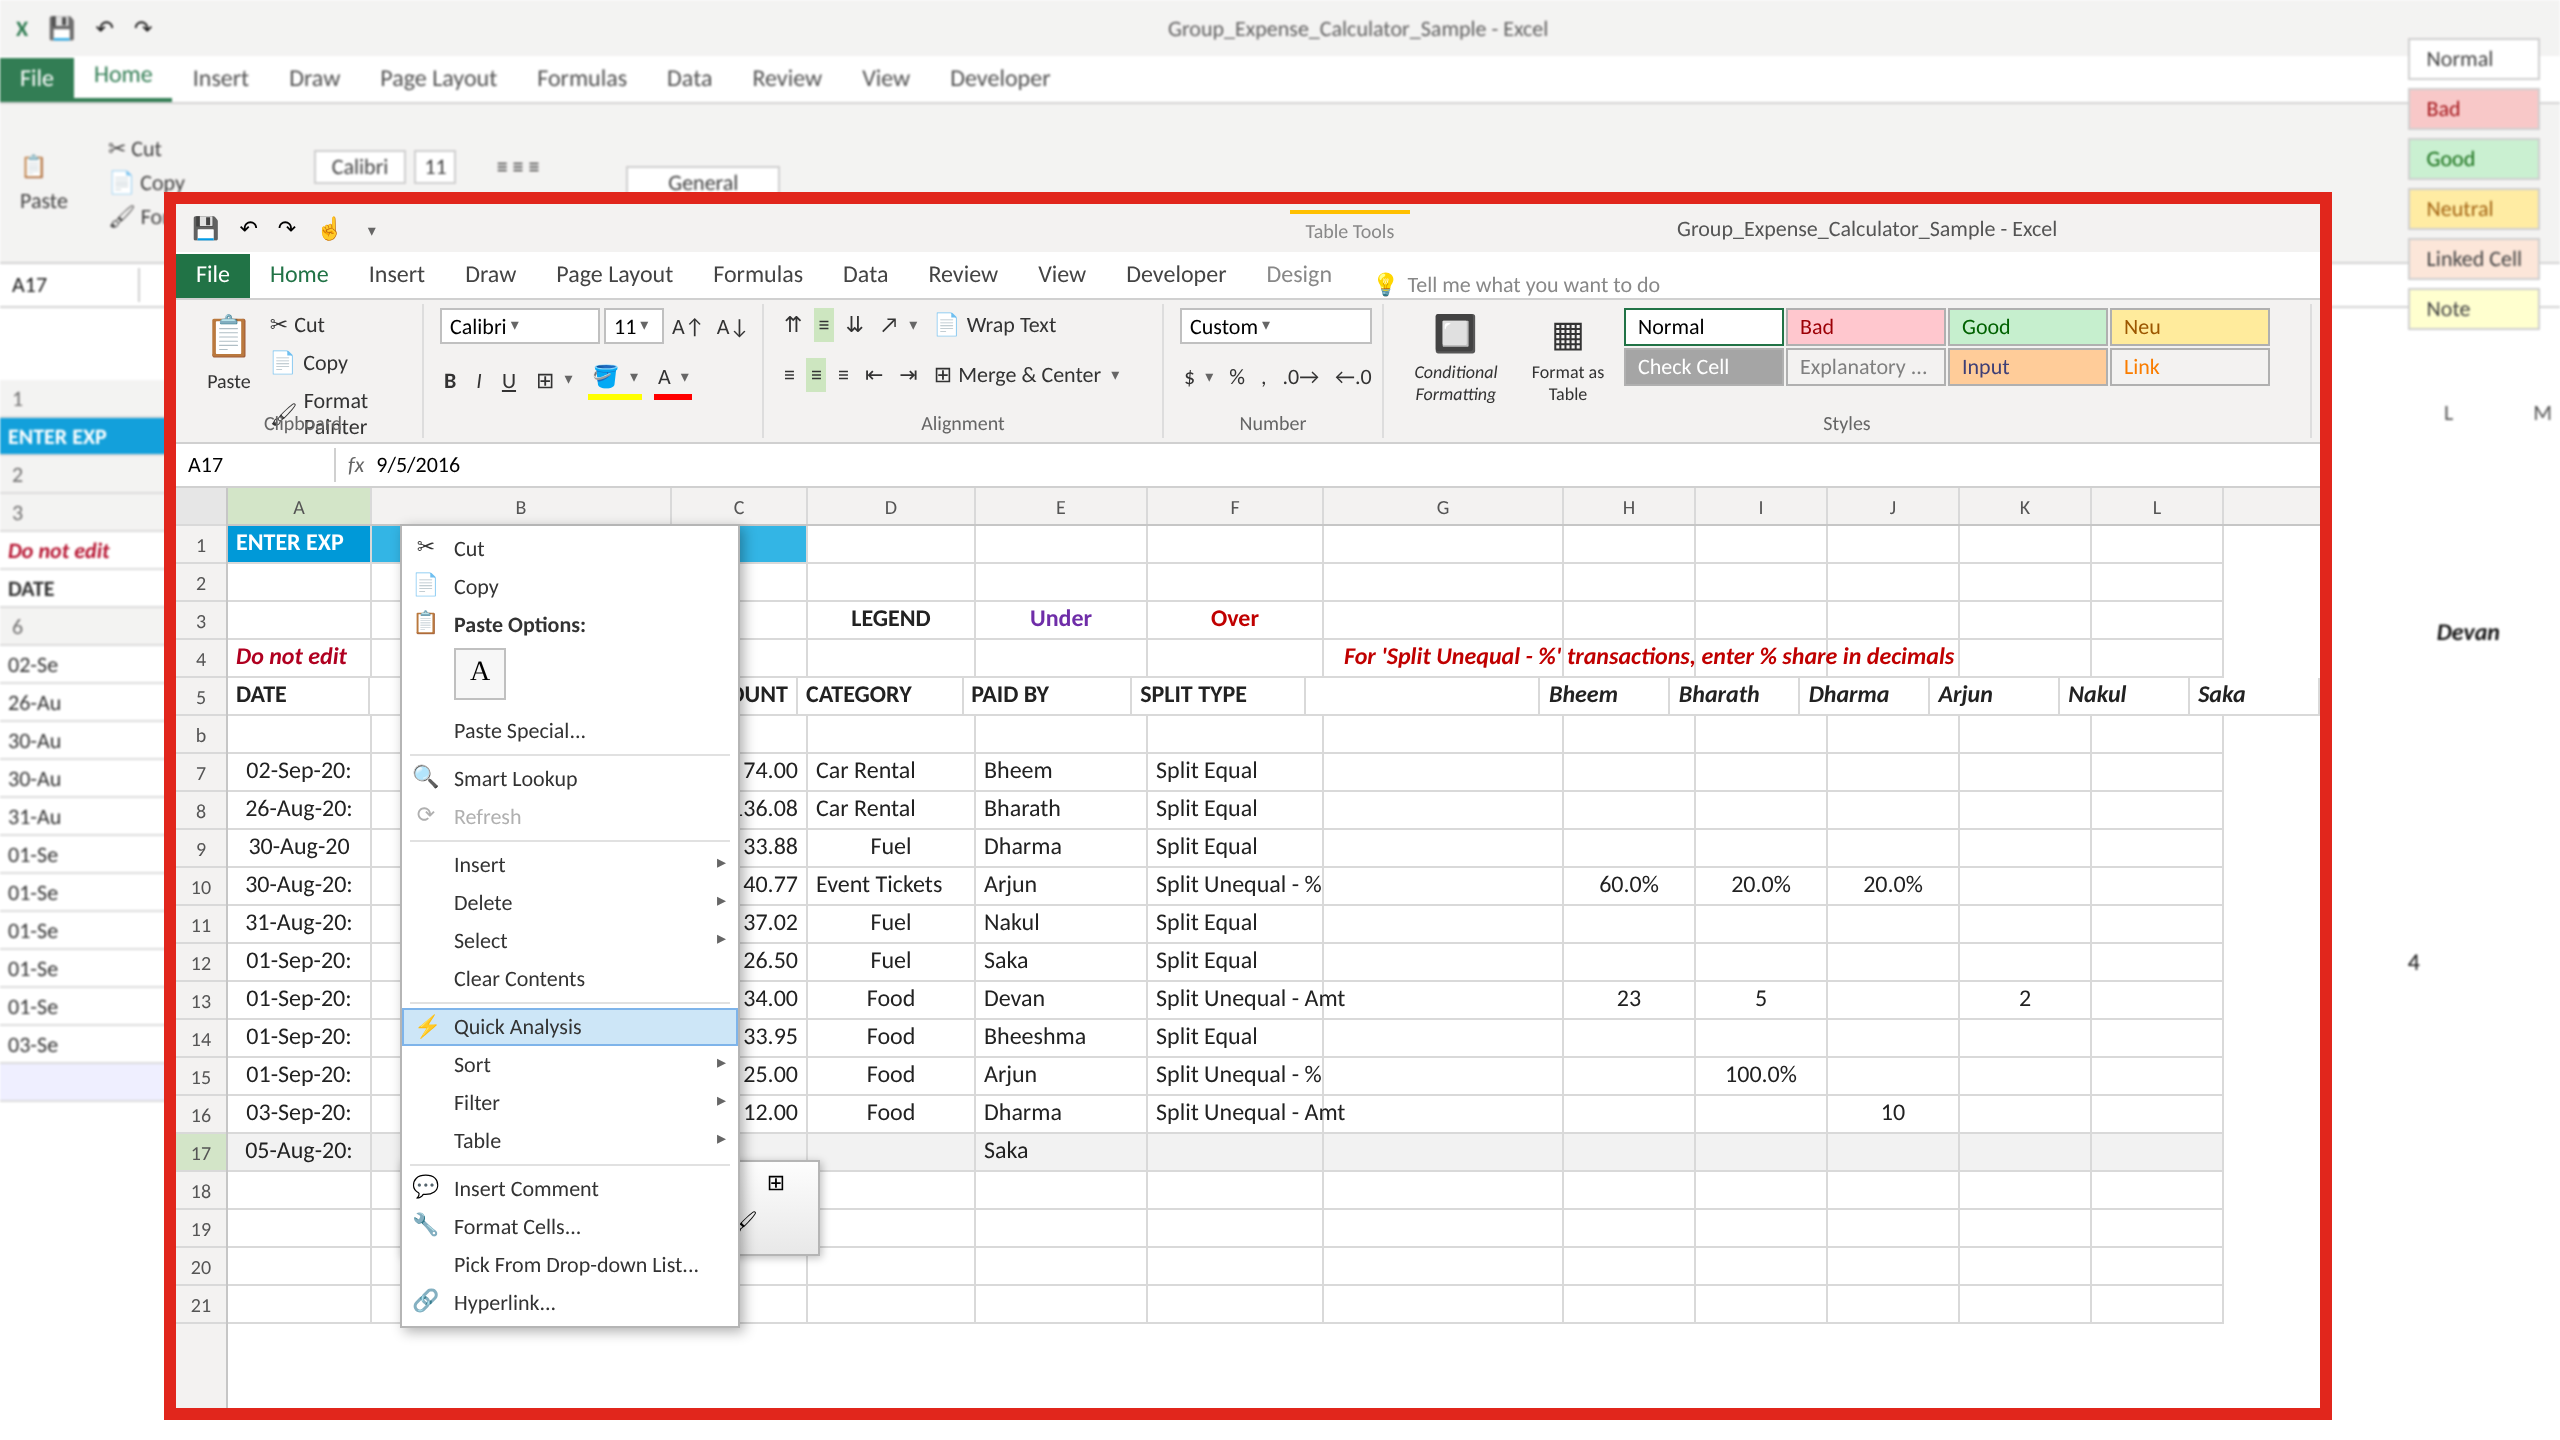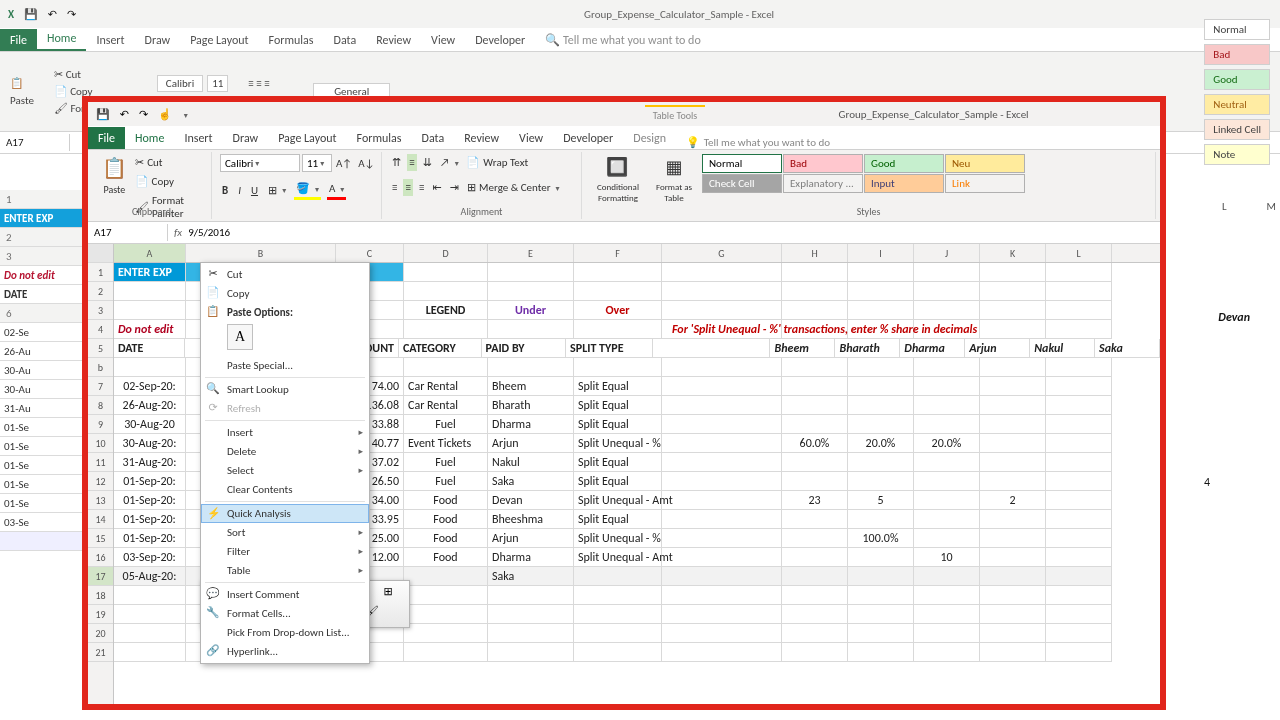--- a/index.html
+++ b/index.html
@@ -129,21 +129,20 @@
     <div class="tab file">File</div>
     <div class="tab active">Home</div>
     <div class="tab">Insert</div>
     <div class="tab">Draw</div>
     <div class="tab">Page Layout</div>
     <div class="tab">Formulas</div>
     <div class="tab">Data</div>
     <div class="tab">Review</div>
     <div class="tab">View</div>
     <div class="tab">Developer</div>
-    <div class="tab" style="color:#888;">🔍 <span>Tell me what you want to do</span></div>
   </div>
   <div class="ribbon">
     <div class="grp">
       <div>📋</div>
       <div>Paste</div>
     </div>
     <div class="grp">
       <div>✂ <span>Cut</span></div>
       <div>📄 <span>Copy</span></div>
       <div>🖌 <span>Format Painter</span></div>
@@ -295,24 +294,35 @@
       <div style="display:flex;gap:4px;margin-top:4px;">
         <span class="rbtn">≡</span>
         <span class="rbtn" style="background:#cde6c0;">≡</span>
         <span class="rbtn">≡</span>
         <span class="rbtn">⇤</span>
         <span class="rbtn">⇥</span>
         <span class="rbtn drop">⊞<span>Merge &amp; Center</span></span>
       </div>
       <div class="glabel">Alignment</div>
     </div>
+    <div class="rgroup" style="width:110px;flex-direction:column;">
+      <div class="fontbox drop" style="width:96px;">Custom</div>
+      <div style="display:flex;gap:4px;margin-top:4px;">
+        <span class="rbtn drop">$</span>
+        <span class="rbtn">%</span>
+        <span class="rbtn">,</span>
+        <span class="rbtn">.0→</span>
+        <span class="rbtn">←.0</span>
+      </div>
+      <div class="glabel">Number</div>
+    </div>
     <div class="rgroup" style="flex:1;">
       <div class="rbtn col" style="width:56px;">
         <span style="font-size:18px;">🔲</span>
-        <span style="font-size:9px;">Conditional Formatting</span>
+        <span style="font-size:9px;font-style:italic;">Conditional Formatting</span>
       </div>
       <div class="rbtn col" style="width:48px;">
         <span style="font-size:18px;">▦</span>
         <span style="font-size:9px;">Format as Table</span>
       </div>
       <div style="display:grid;grid-template-columns:repeat(4,80px);gap:1px;">
         <div class="stylecell normal" style="border:1px solid #217346;">Normal</div>
         <div class="stylecell bad">Bad</div>
         <div class="stylecell good">Good</div>
         <div class="stylecell neu">Neu</div>

